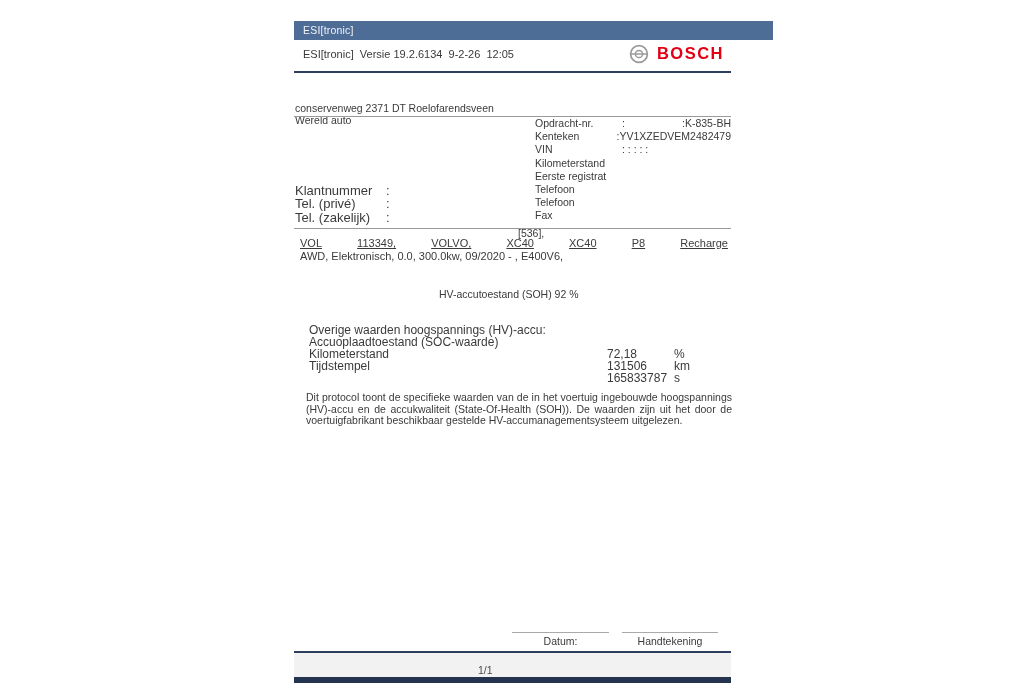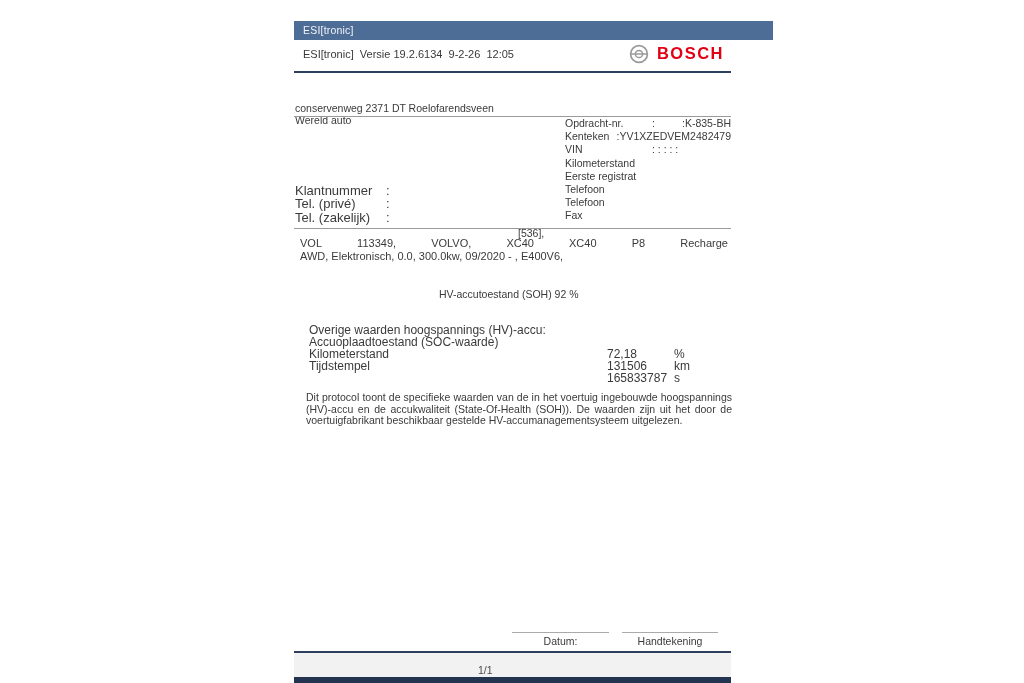--- a/index.html
+++ b/index.html
@@ -20,30 +20,30 @@
 
   .cust-name    { position:absolute; left:1px; top:88px;  font-size:10.5px;margin-top:26px; }
   .cust-address { position:absolute; left:1px; top:102px; font-size:10.5px; }
 
   .rule-thin  { position:absolute; left:0; width:437px; border-top:1px solid #9a9a9a; }
   .rule-mid   { top:116px; }
   .rule-low   { top:228px; }
 
   .order-table { position:absolute; left:241px; top:117px; width:196px; font-size:10.5px; }
   .orow { display:flex; line-height:13.2px; }
-  .ol { width:87px;margin-left:30px; }
+  .ol { width:87px; }
   .ov-right { margin-left:auto; }
 
   .cust-fields { position:absolute; left:1px; top:184px; width:160px; font-size:13px; }
   .crow { display:flex; line-height:13.4px; }
   .cl { width:91px; }
 
   .veh-code { position:absolute; left:224px; top:227px; font-size:10.5px; }
   .veh-block { position:absolute; left:6px; top:237px; width:428px; font-size:11px; line-height:12.5px; }
-  .veh-l1 { display:flex; justify-content:space-between; }
+  .veh-l1 { display:flex; justify-content:space-between;text-decoration:underline; }
   .veh-l2 { text-align:left; }
 
   .soh-heading { position:absolute; left:101px; top:288px; font-size:10.5px;padding-left:44px; }
 
   .values { position:absolute; left:15px; top:324px; width:420px; font-size:12px; line-height:12px; }
   .vrow { display:flex; }
   .vl { width:298px; }
   .vv { width:67px; }
 
   .note { position:absolute; left:12px; top:392px; width:426px; font-size:10.5px;

